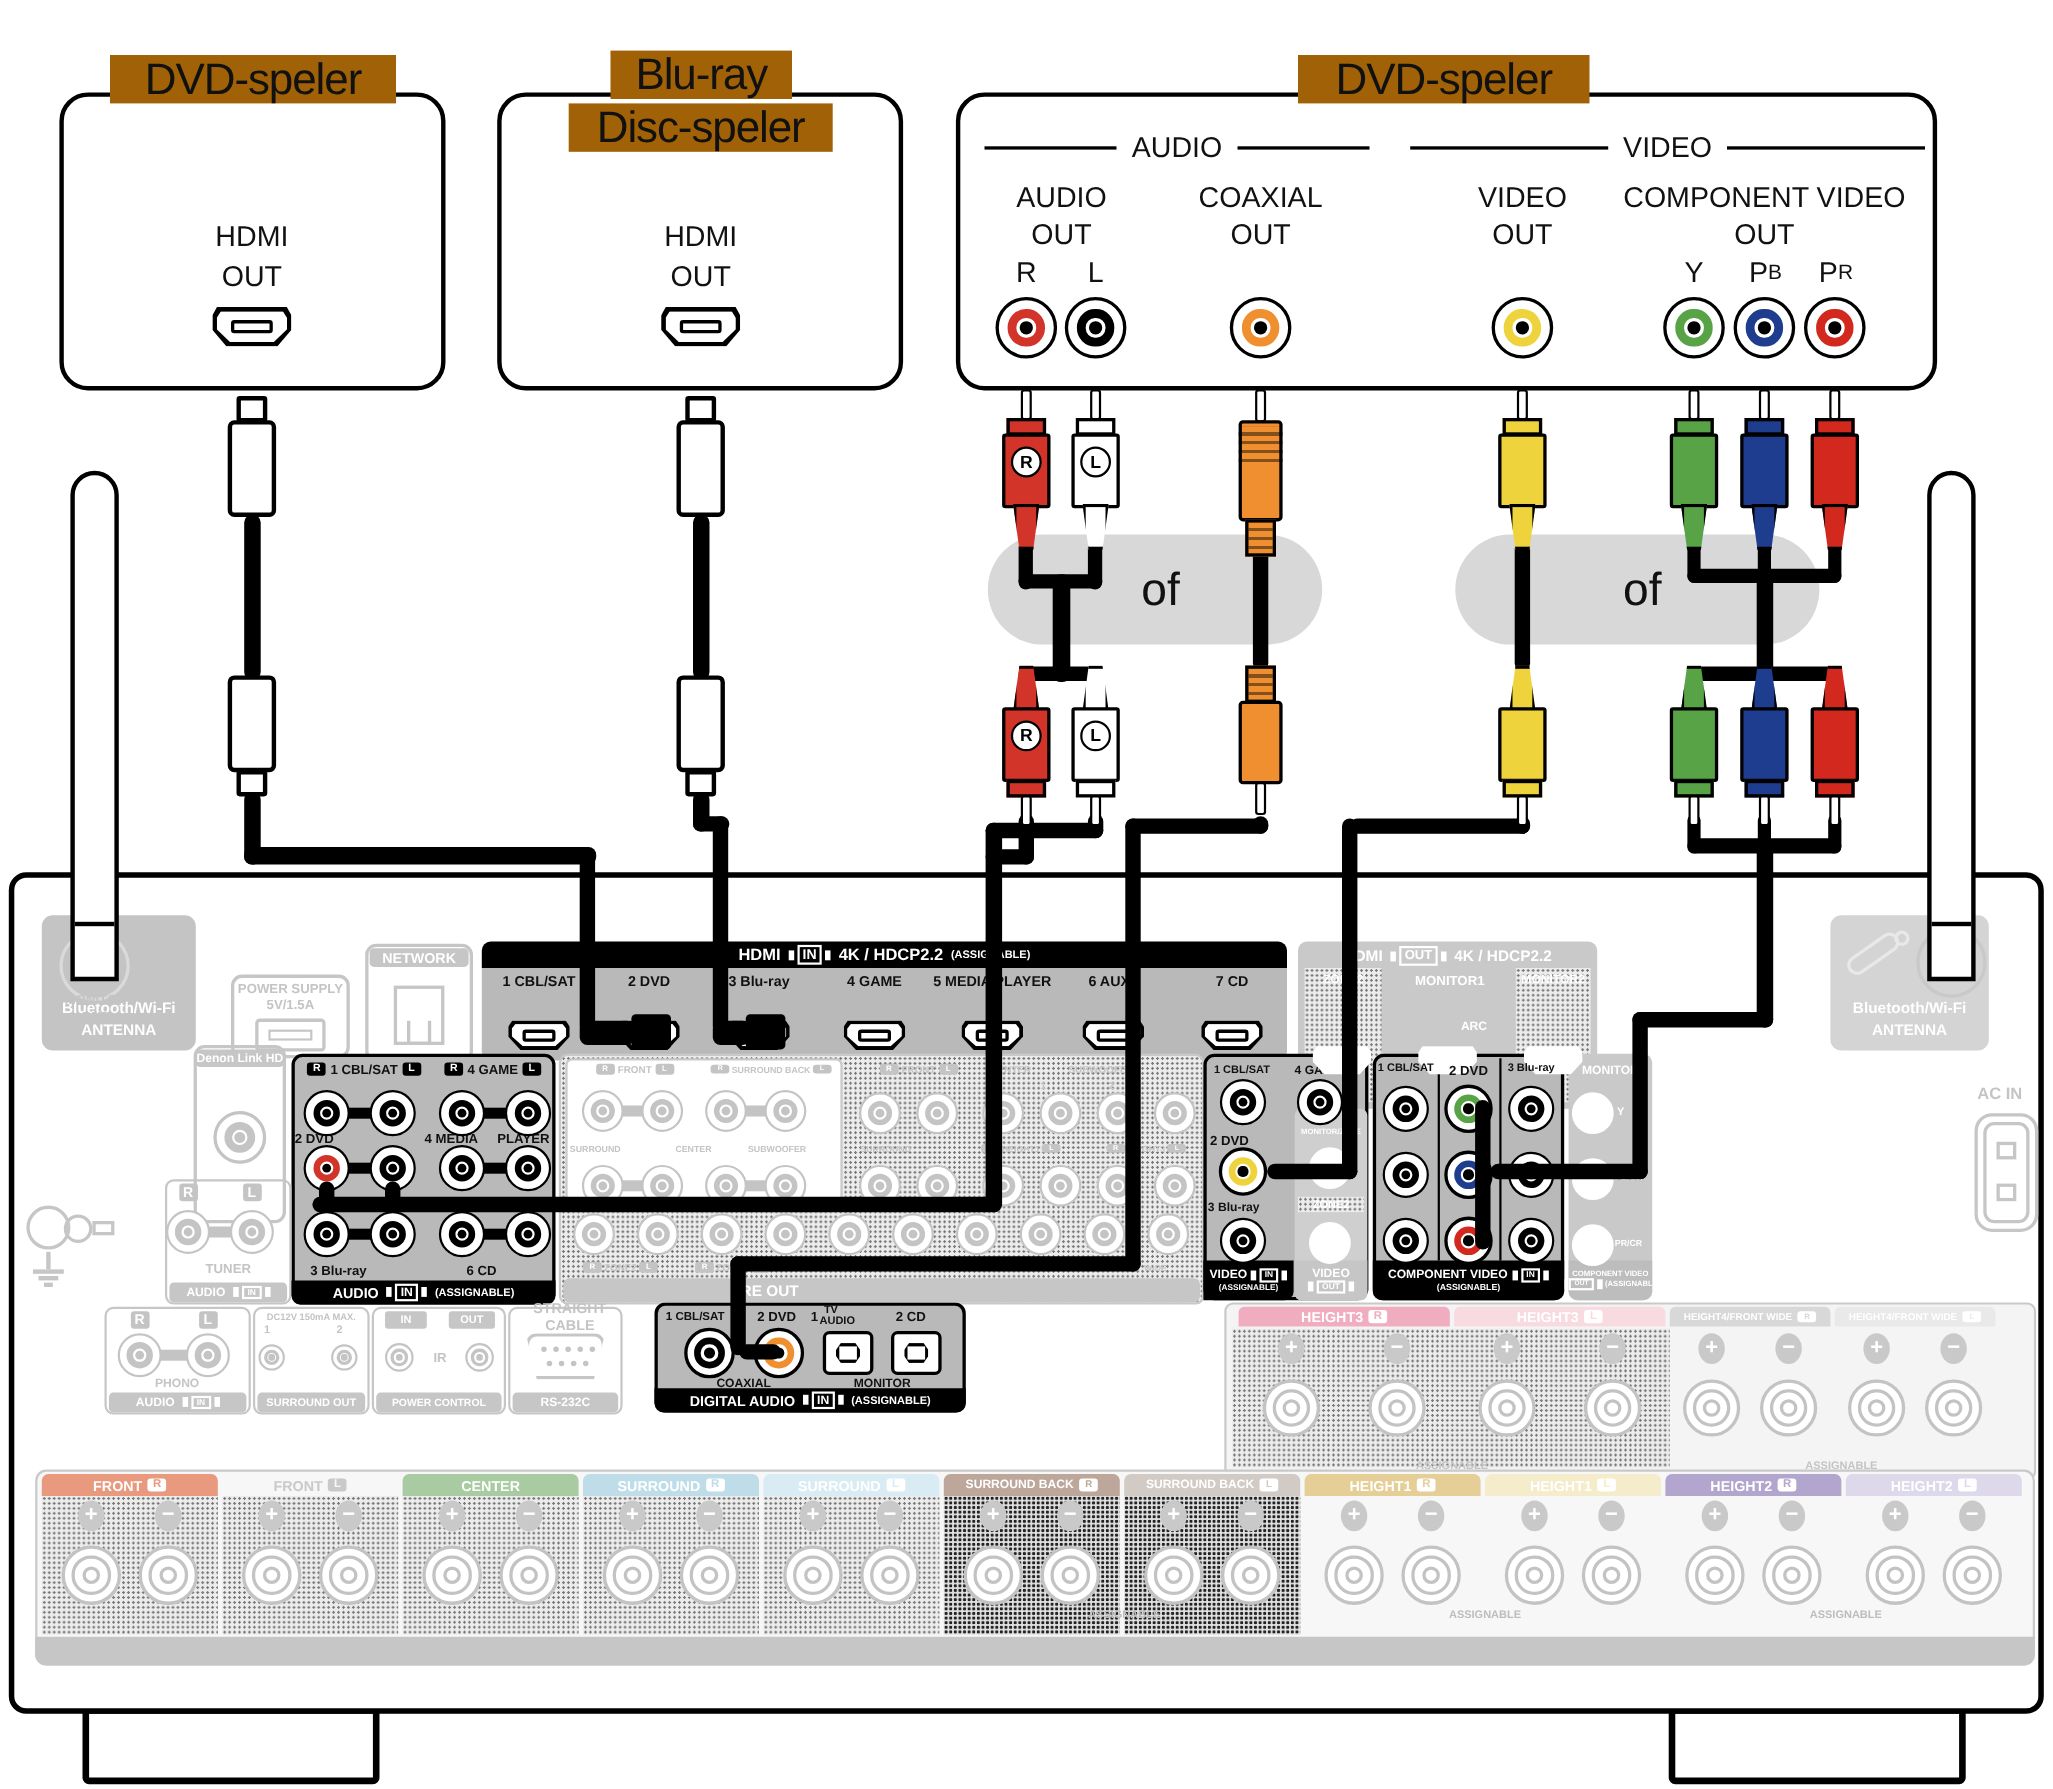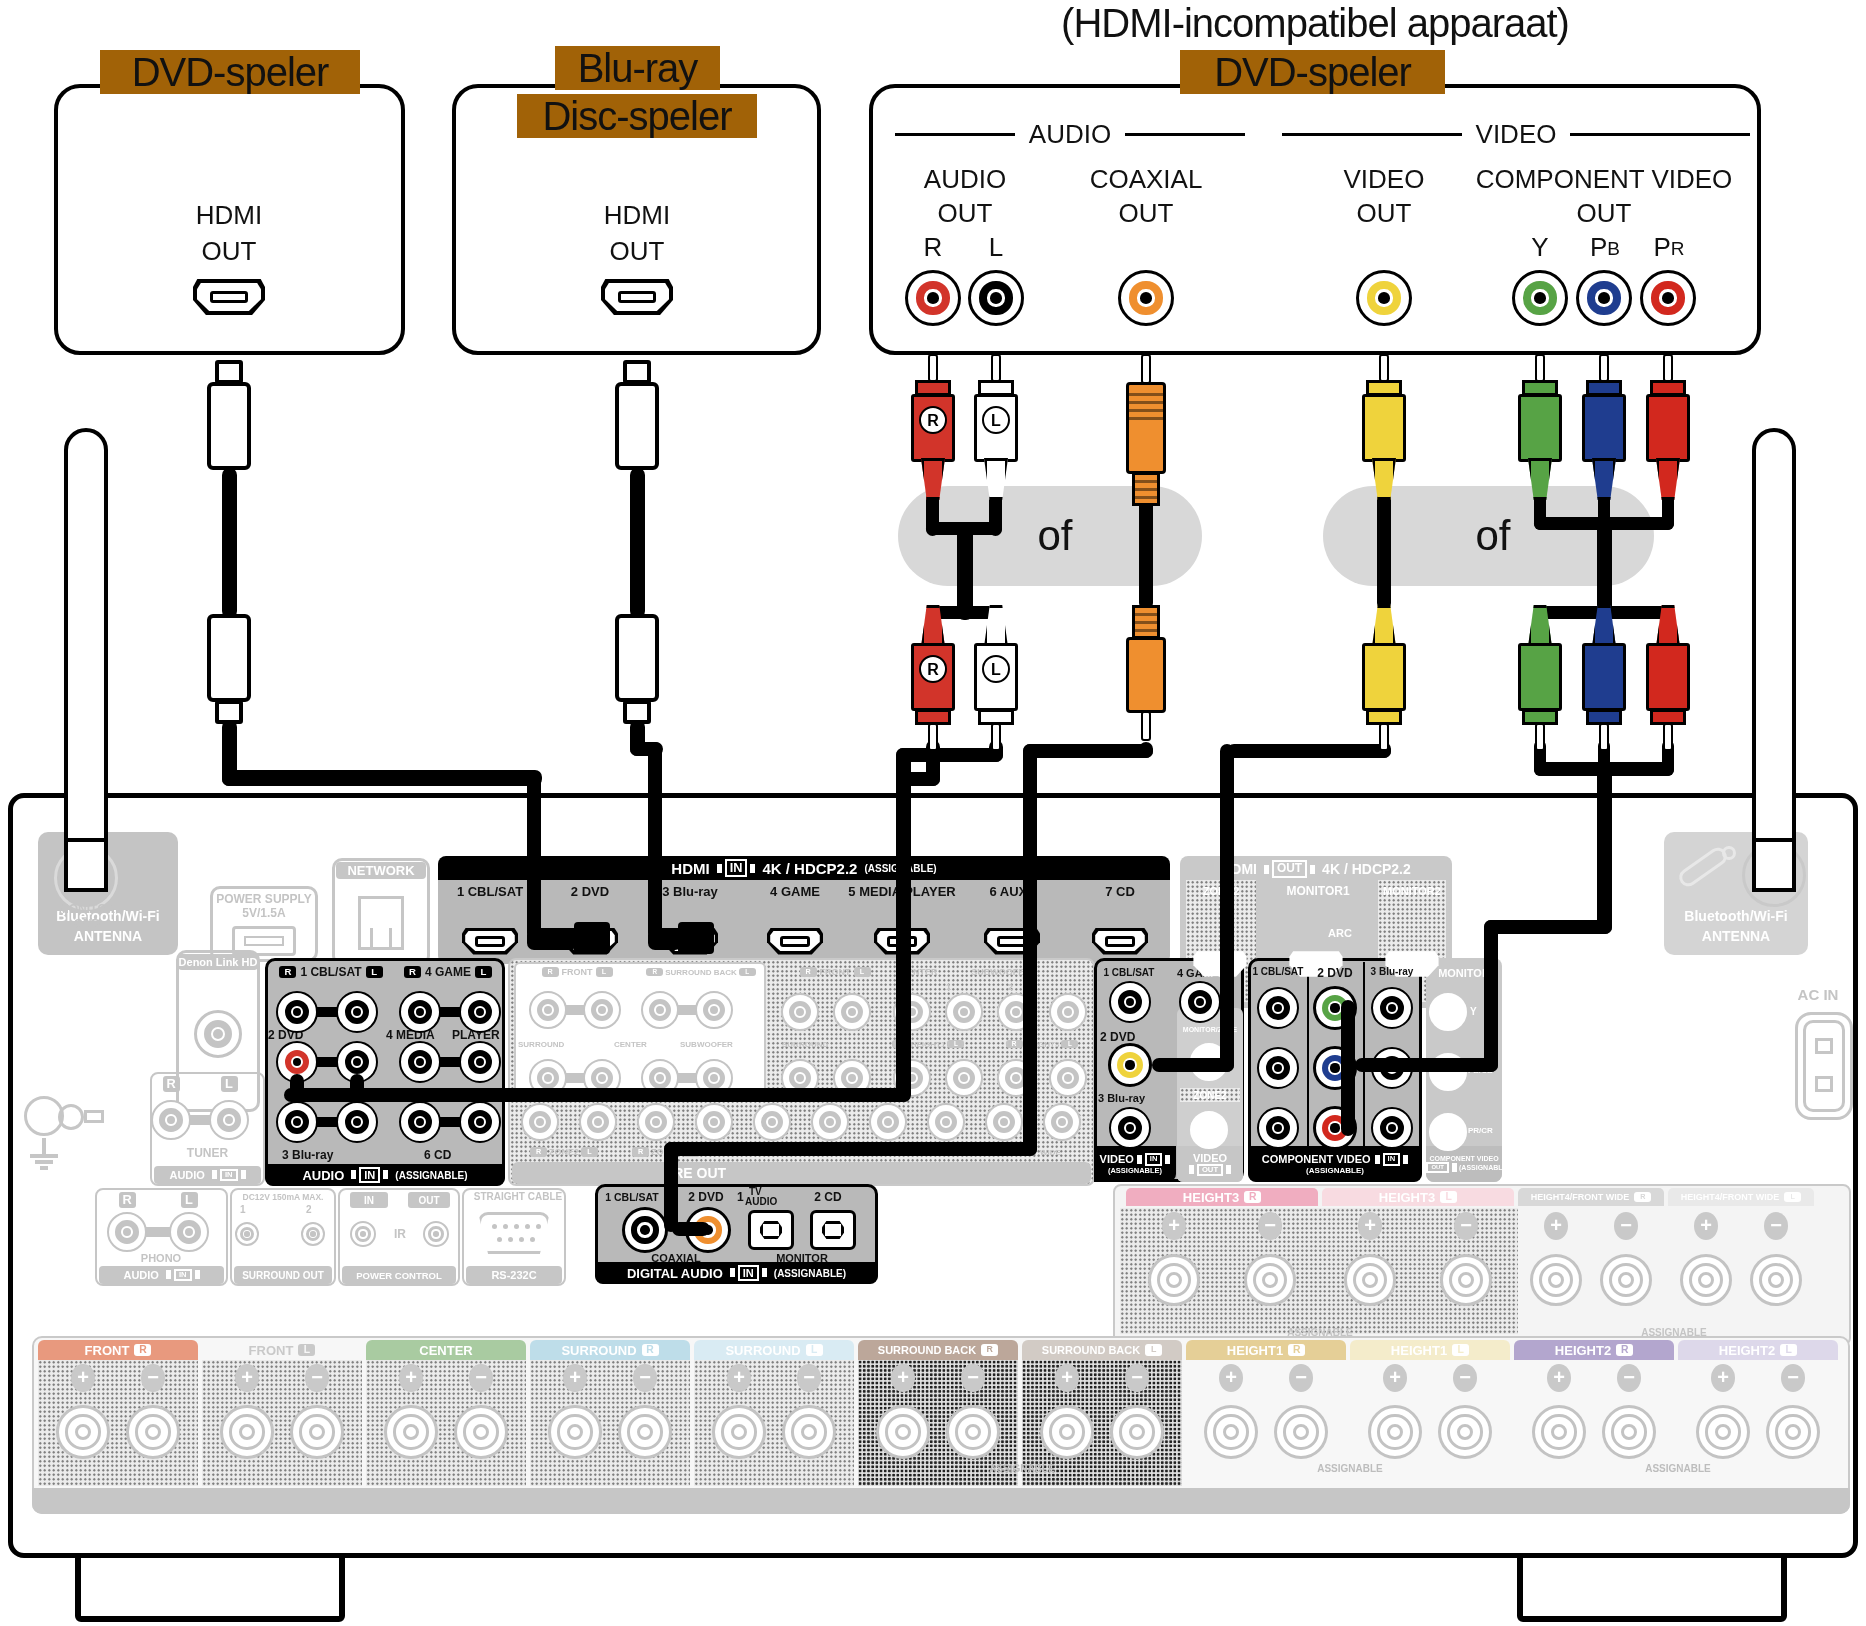--- a/index.html
+++ b/index.html
@@ -28,21 +28,20 @@
   .hfine{background-color:#ececec;background-image:radial-gradient(#777 1.1px,transparent 1.3px);background-size:4.5px 4.5px;}
   .hdense{background-color:#e0e0e0;background-image:radial-gradient(#222 1.5px,transparent 1.7px);background-size:4.2px 4.2px;}
   .sub{font-size:19px;align-self:flex-end;padding-bottom:2px;}
   .b{font-weight:bold;}
 </style>
 </head>
 <body>
 
 <div id="stage">
 
-  <div class="t40 ctr" style="left:880px;top:0;width:870px;height:46px">(HDMI-incompatibel apparaat)</div>
 
   <div class="devbox" style="left:54px;top:84px;width:351px;height:271px"></div>
   <div class="devbox" style="left:452px;top:84px;width:369px;height:271px"></div>
   <div class="devbox" style="left:869px;top:84px;width:892px;height:271px"></div>
 
   <div class="t40 ctr wbg" style="left:100px;top:50px;width:260px;height:44px;z-index:3">DVD-speler</div>
   <div class="t40 ctr wbg" style="left:555px;top:46px;width:165px;height:44px;z-index:3">Blu-ray</div>
   <div class="t40 ctr wbg" style="left:517px;top:94px;width:240px;height:44px;z-index:3">Disc-speler</div>
   <div class="t40 ctr wbg" style="left:1180px;top:50px;width:265px;height:44px;z-index:3">DVD-speler</div>
 
@@ -328,21 +327,21 @@
   <div class="b dimc" style="left:306px;top:1204px;width:12px;height:11px;font-size:10px;z-index:11">2</div>
   <div class="bar dimbar" style="left:234px;top:1266px;width:98px;height:18px;font-size:10px;border-radius:4px;z-index:11">SURROUND OUT</div>
 
   <div style="left:338px;top:1188px;width:122px;height:98px;border:2px solid #c6c6c6;border-radius:8px;z-index:10"></div>
   <div class="ctr dimbar" style="left:350px;top:1192px;width:38px;height:16px;font:bold 10px 'Liberation Sans',sans-serif;border-radius:3px;z-index:11">IN</div>
   <div class="ctr dimbar" style="left:408px;top:1192px;width:42px;height:16px;font:bold 10px 'Liberation Sans',sans-serif;border-radius:3px;z-index:11">OUT</div>
   <div class="ctr b dimc" style="left:387px;top:1227px;width:26px;height:14px;font-size:12px;z-index:11">IR</div>
   <div class="bar dimbar" style="left:342px;top:1266px;width:114px;height:18px;font-size:9.5px;border-radius:4px;z-index:11">POWER CONTROL</div>
 
   <div style="left:462px;top:1188px;width:104px;height:98px;border:2px solid #c6c6c6;border-radius:8px;z-index:10"></div>
-  <div class="ctr b dimc" style="left:464px;top:1191px;width:108px;height:11px;font-size:10px;z-index:11">STRAIGHT CABLE</div>
+  <div class="ctr b dimc" style="left:464px;top:1191px;width:108px;height:11px;font-size:13px;z-index:11">STRAIGHT CABLE</div>
   <div style="left:478px;top:1212px;width:72px;height:42px;border:3px solid #c6c6c6;border-radius:10px;clip-path:polygon(0 0,100% 0,86% 100%,14% 100%);z-index:11"></div>
   <div class="bar dimbar" style="left:466px;top:1266px;width:96px;height:18px;font-size:11px;border-radius:4px;z-index:11">RS-232C</div>
 
   <div style="left:595px;top:1184px;width:283px;height:100px;background:#b9b9b9;border:3px solid #000;border-radius:10px;z-index:10"></div>
   <div class="ctr b" style="left:600px;top:1190px;width:64px;height:13px;font-size:10.5px;z-index:11">1 CBL/SAT</div>
   <div class="ctr b" style="left:678px;top:1190px;width:56px;height:13px;font-size:12px;z-index:11">2 DVD</div>
   <div class="b" style="left:737px;top:1190px;width:10px;height:13px;font-size:12px;z-index:11">1</div>
   <div class="b" style="left:749px;top:1186px;width:30px;height:11px;font-size:10px;z-index:11">TV</div>
   <div class="b" style="left:745px;top:1196px;width:42px;height:11px;font-size:10px;z-index:11">AUDIO</div>
   <div class="ctr b" style="left:806px;top:1190px;width:44px;height:13px;font-size:12px;z-index:11">2 CD</div>

